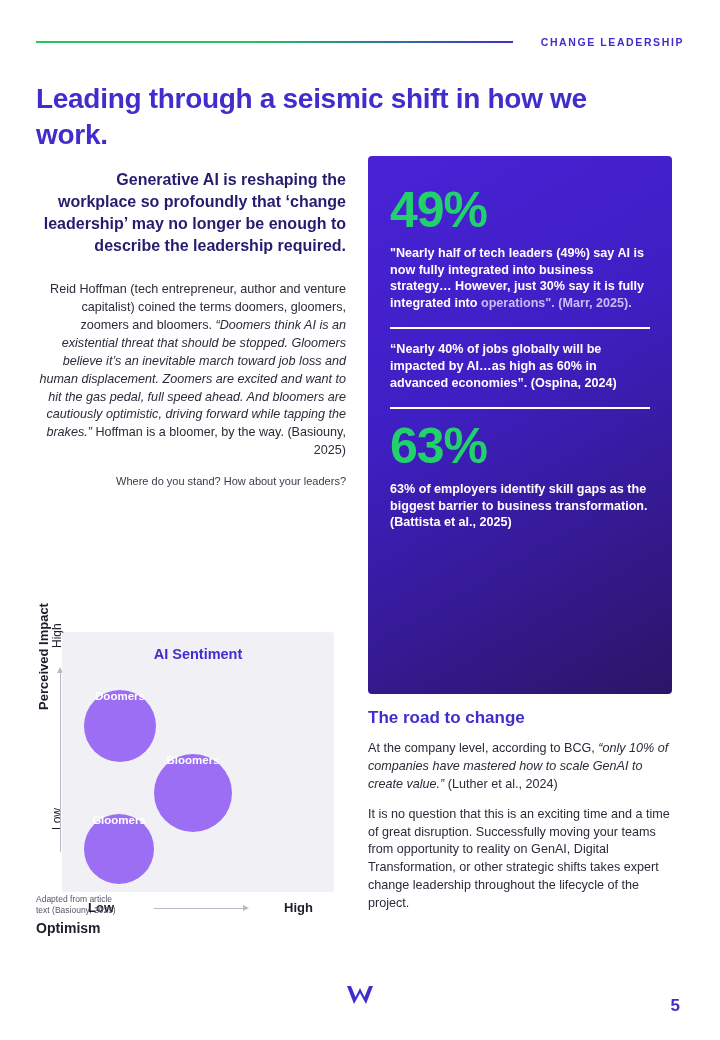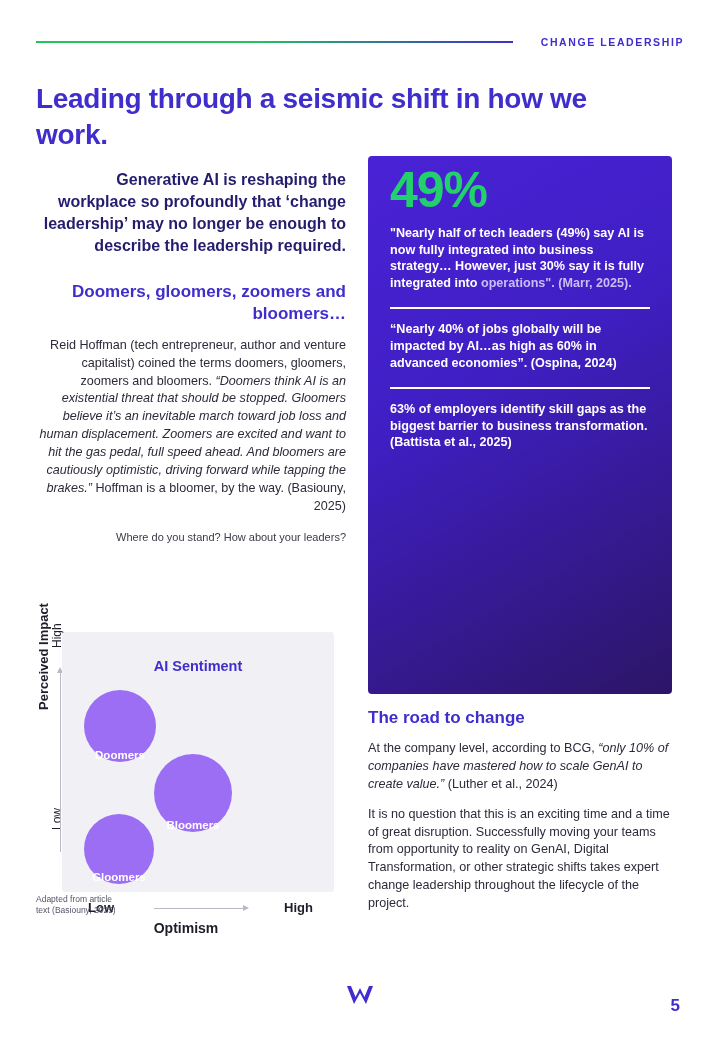--- a/index.html
+++ b/index.html
@@ -115,27 +115,26 @@
   }
   .chart-title {
     position: absolute;
     top: 14px;
     left: 0;
     width: 100%;
     text-align: center;
     font-size: 14.5px;
     font-weight: bold;
     color: #3f2ecb;
-    margin-top: 12px;
   }
   .bubble {
     position: absolute;
     border-radius: 50%;
     display: flex;
-    align-items: flex-end;
+    align-items: flex-start;
     justify-content: center;
     color: #ffffff;
     font-weight: bold;
     font-size: 11.5px;
     text-align: center;
     line-height: 1.1;
   }
   .bubble.purple { background: #9b6ef3; }
   .bubble.green { background: #22d16b; }
 
@@ -218,21 +217,20 @@
     top: -3px;
     border-top: 3.5px solid transparent;
     border-bottom: 3.5px solid transparent;
     border-left: 6px solid #b9b9c6;
   }
   .axis-x-label {
     position: absolute;
     left: 0;
     top: 288px;
     width: 300px;
-    text-align: center;
     font-size: 14px;
     font-weight: bold;
     color: #1d1d2b;
   }
   .chart-source {
     position: absolute;
     left: 0px;
     top: 262px;
     width: 90px;
     font-size: 8.5px;
@@ -244,21 +242,21 @@
   .stats-panel {
     position: absolute;
     top: 156px;
     left: 368px;
     width: 304px;
     height: 538px;
     border-radius: 4px;
     background: linear-gradient(150deg, #4a22d6 0%, #3f1fc4 40%, #2c1566 100%);
     color: #ffffff;
     box-sizing: border-box;
-    padding: 9px 22px 18px 22px;
+    padding: 29px 22px 18px 22px;
   }
   .stat-number {
     font-size: 50px;
     line-height: 1;
     font-weight: bold;
     color: #22d16b;
     letter-spacing: -1px;
     margin: 0 0 10px 0;
   }
   .stat-text {
@@ -323,21 +321,20 @@
 
   <div class="header">
     <div class="header-rule"></div>
     <div class="header-label">CHANGE LEADERSHIP</div>
   </div>
 
   <h1 class="title">Leading through a seismic shift in how we work.</h1>
 
   <div class="left-col">
     <p class="lede">Generative AI is reshaping the workplace so profoundly that ‘change leadership’ may no longer be enough to describe the leadership required.</p>
-    <h2 class="subhead">Doomers, gloomers, zoomers and bloomers…</h2>
     <p class="body-text">
       <span>Reid Hoffman (tech entrepreneur, author and venture capitalist) coined the terms doomers, gloomers, zoomers and bloomers.</span>
       <span class="quote">“Doomers think AI is an existential threat that should be stopped. Gloomers believe it’s an inevitable march toward job loss and human displacement. Zoomers are excited and want to hit the gas pedal, full speed ahead. And bloomers are cautiously optimistic, driving forward while tapping the brakes.”</span>
       <span>Hoffman is a bloomer, by the way. (Basiouny, 2025)</span>
     </p>
     <p class="prompt">Where do you stand? How about your leaders?</p>
   </div>
 
   <div class="chart-wrap">
     <div class="axis-y-label">Perceived Impact</div>
@@ -380,20 +377,21 @@
 
     <div class="stat-divider"></div>
 
     <div>
       <p class="stat-text">“Nearly 40% of jobs globally will be impacted by AI…as high as 60% in advanced economies”. (Ospina, 2024)</p>
     </div>
 
     <div class="stat-divider"></div>
 
     <div>
+      <div class="stat-number">63%</div>
       <p class="stat-text">63% of employers identify skill gaps as the biggest barrier to business transformation. (Battista et al., 2025)</p>
     </div>
 
   </div>
 
   <div class="road">
     <h2 class="road-head">The road to change</h2>
     <p>
       <span>At the company level, according to BCG, </span><span class="it">“only 10% of companies have mastered how to scale GenAI to create value.”</span><span> (Luther et al., 2024)</span>
     </p>

